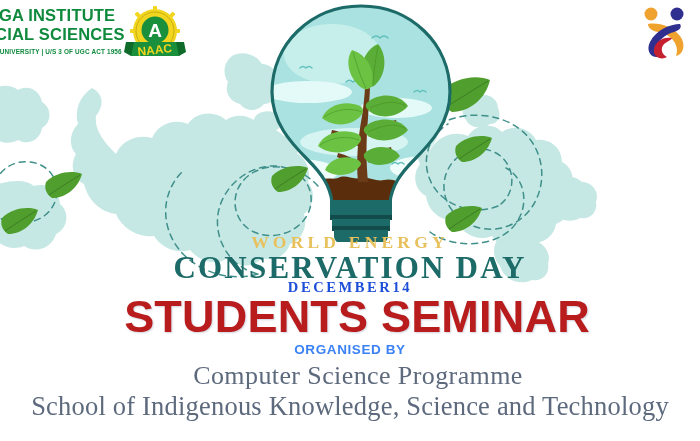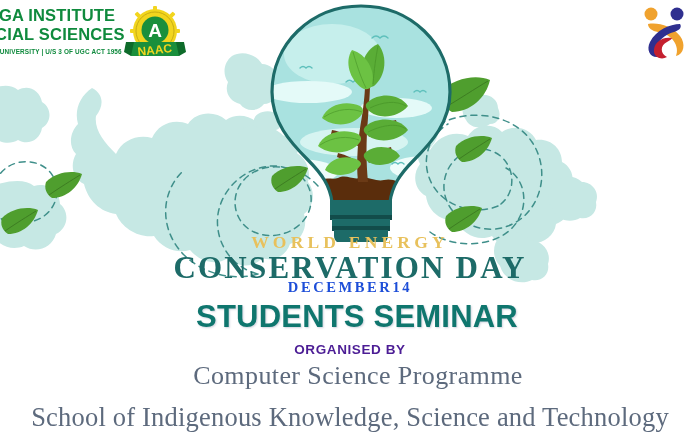--- a/index.html
+++ b/index.html
@@ -108,53 +108,53 @@
     font-weight: bold;
     color: #1d4ed8;
     font-size: 14.5px;
     letter-spacing: 2.6px;
     line-height: 15px;
     margin-top: -4px;
   }
   .t-students-seminar {
     font-family: "Liberation Sans", sans-serif;
     font-weight: bold;
-    color: #0f766e;
-    font-size: 31px;
+    color: #b91c1c;
+    font-size: 45px;
     letter-spacing: 0.2px;
     line-height: 47px;
     margin-top: -2px;
     text-shadow: 1px 1px 2px rgba(120,130,160,0.35);
     padding-left: 14px;
   }
   .t-organised {
     font-family: "Liberation Sans", sans-serif;
     font-weight: bold;
-    color: #4c1d95;
+    color: #3b82f6;
     font-size: 13.5px;
     letter-spacing: 0.6px;
     line-height: 16px;
     margin-top: 2px;
   }
   .t-programme {
     font-family: "Liberation Serif", serif;
     color: #5d6a7d;
     font-size: 26px;
     letter-spacing: 0.4px;
     line-height: 30px;
     margin-top: 3px;
     padding-left: 16px;
   }
   .t-school {
     font-family: "Liberation Serif", serif;
     color: #5d6a7d;
     font-size: 26.5px;
     letter-spacing: 0.2px;
     line-height: 31px;
-    margin-top: 11px;
+    margin-top: 0;
     white-space: nowrap;
   }
 </style>
 </head>
 <body>
 
 <div id="poster">
 
   <svg class="bg-layer" viewBox="0 0 700 441" xmlns="http://www.w3.org/2000/svg">
     <defs>

